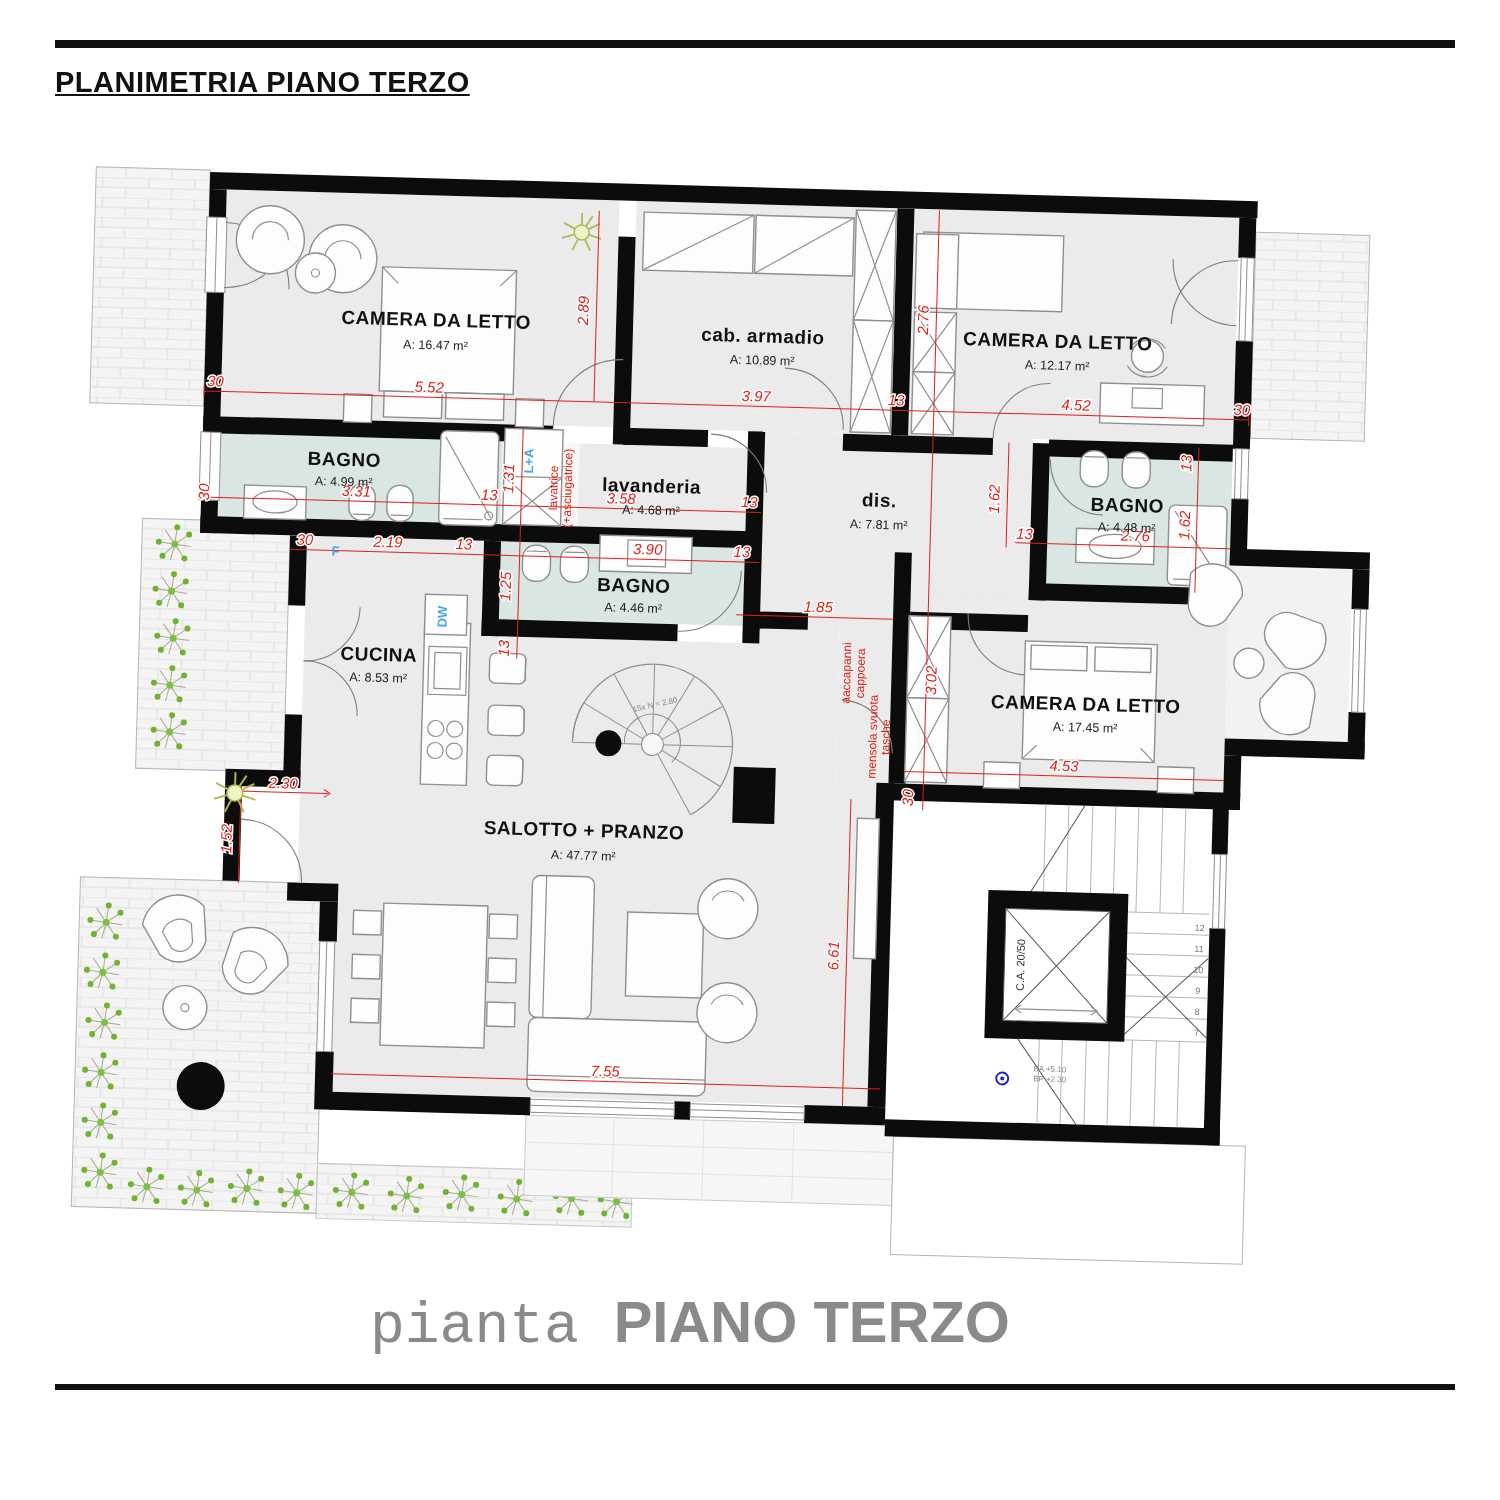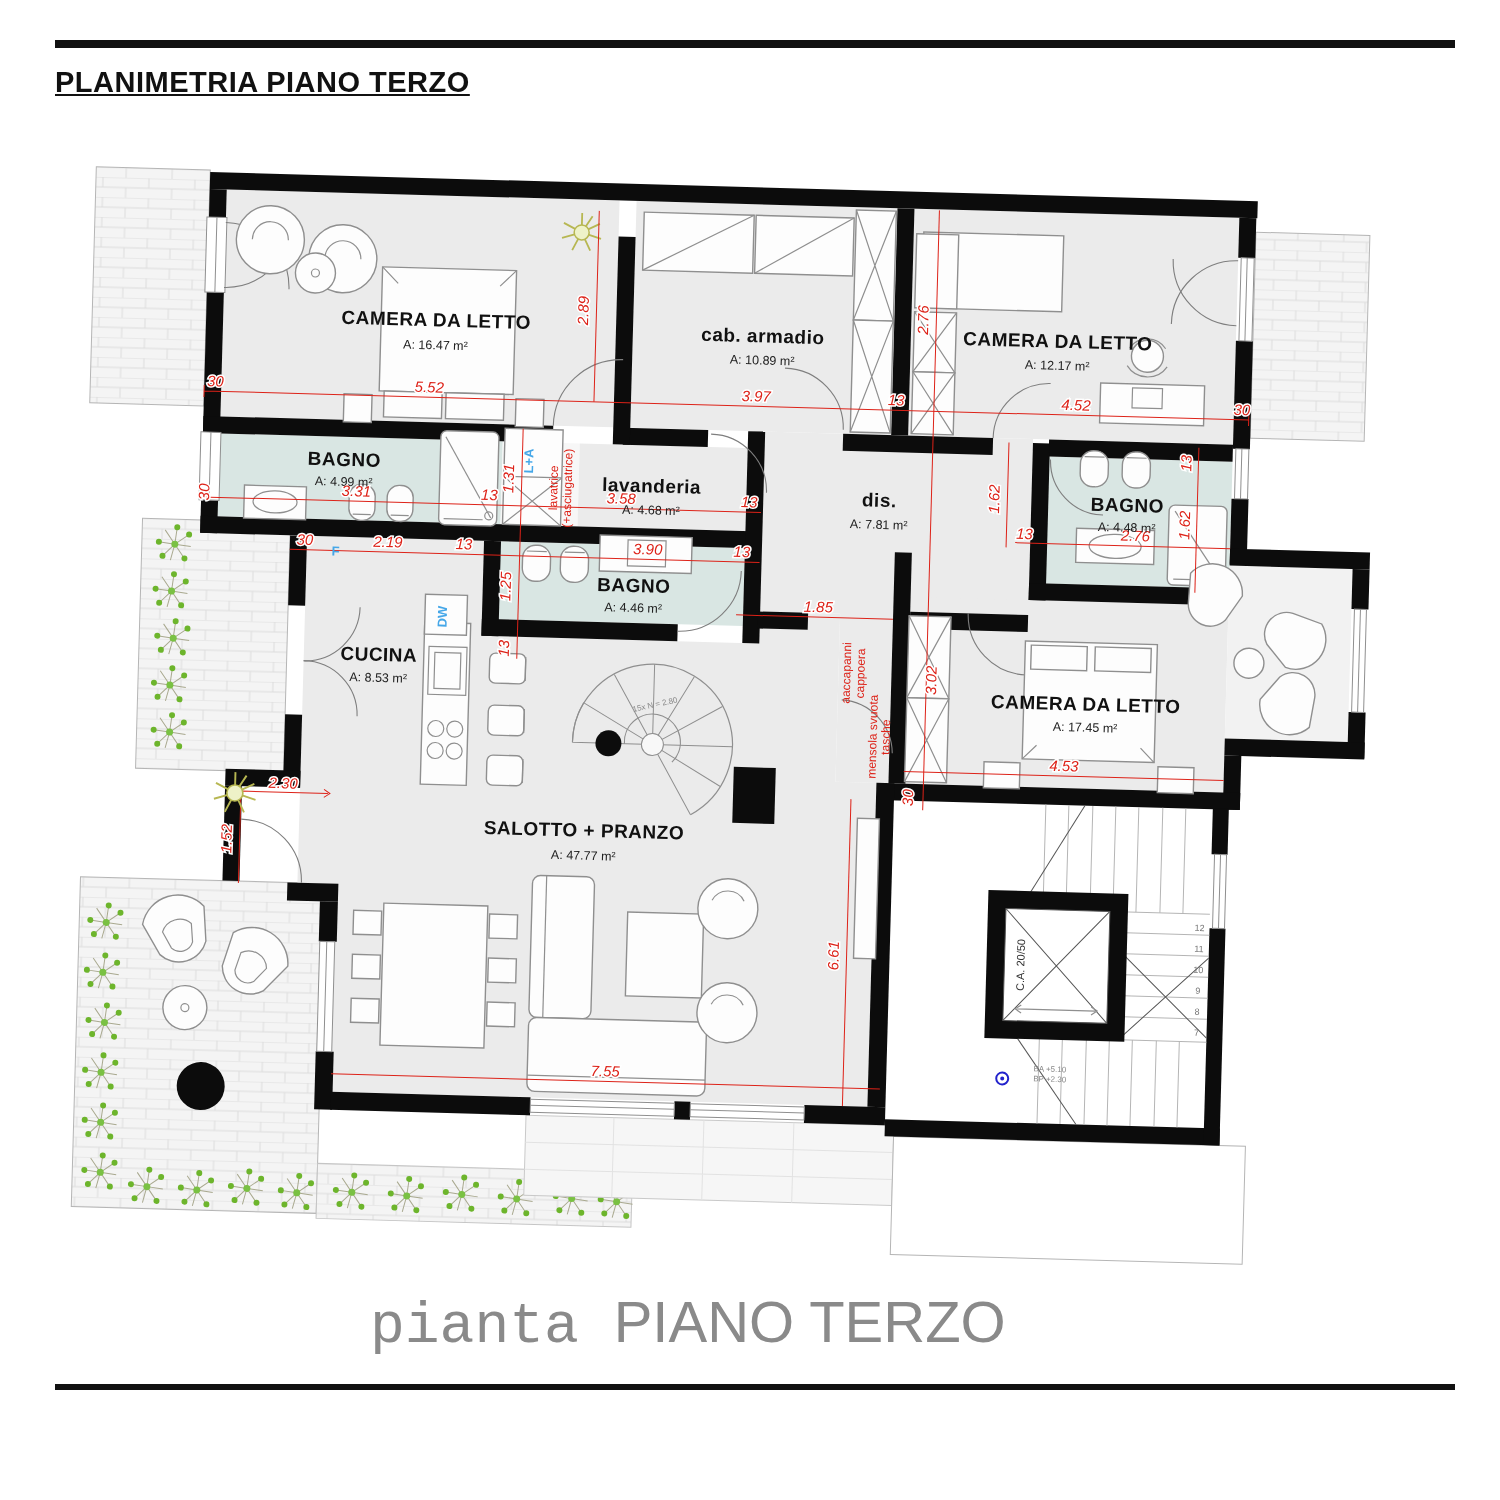--- a/index.html
+++ b/index.html
@@ -4,21 +4,21 @@
 <style>
   html,body{margin:0;padding:0;background:#ffffff;}
   #canvas{position:relative;width:1500px;height:1500px;background:#fff;overflow:hidden;
           font-family:"Liberation Sans", sans-serif;border-radius:30px;}
   .topbar{position:absolute;left:55px;top:40px;width:1400px;height:8px;background:#111;}
   .botbar{position:absolute;left:55px;top:1384px;width:1400px;height:6px;background:#111;}
   .htitle{position:absolute;left:55px;top:66px;font-size:29px;font-weight:bold;color:#111;
           text-decoration:underline;letter-spacing:.5px;}
   .caption{position:absolute;left:370px;top:1288px;font-size:58px;color:#8a8a8a;}
   .caption .p1{font-weight:normal;font-family:Liberation Mono, monospace;}
-  .caption .p2{font-weight:normal;text-align:center;}
+  .caption .p2{font-weight:bold;text-align:center;}
   svg text{font-family:"Liberation Sans", sans-serif;}
   .wall{fill:#0c0c0c;stroke:none;}
   .room{fill:#ebebeb;}
   .bath{fill:#d9e6e3;}
   .sit{fill:#f2f2f2;}
   .f{fill:#fdfdfd;stroke:#8f8f8f;stroke-width:1.4;}
   .fl{fill:none;stroke:#8f8f8f;stroke-width:1.2;}
   .door{fill:none;stroke:#7e7e7e;stroke-width:1.1;}
   .win{fill:#ffffff;stroke:#8f8f8f;stroke-width:1;}
   .dimline{stroke:#dd2218;stroke-width:1;fill:none;}

